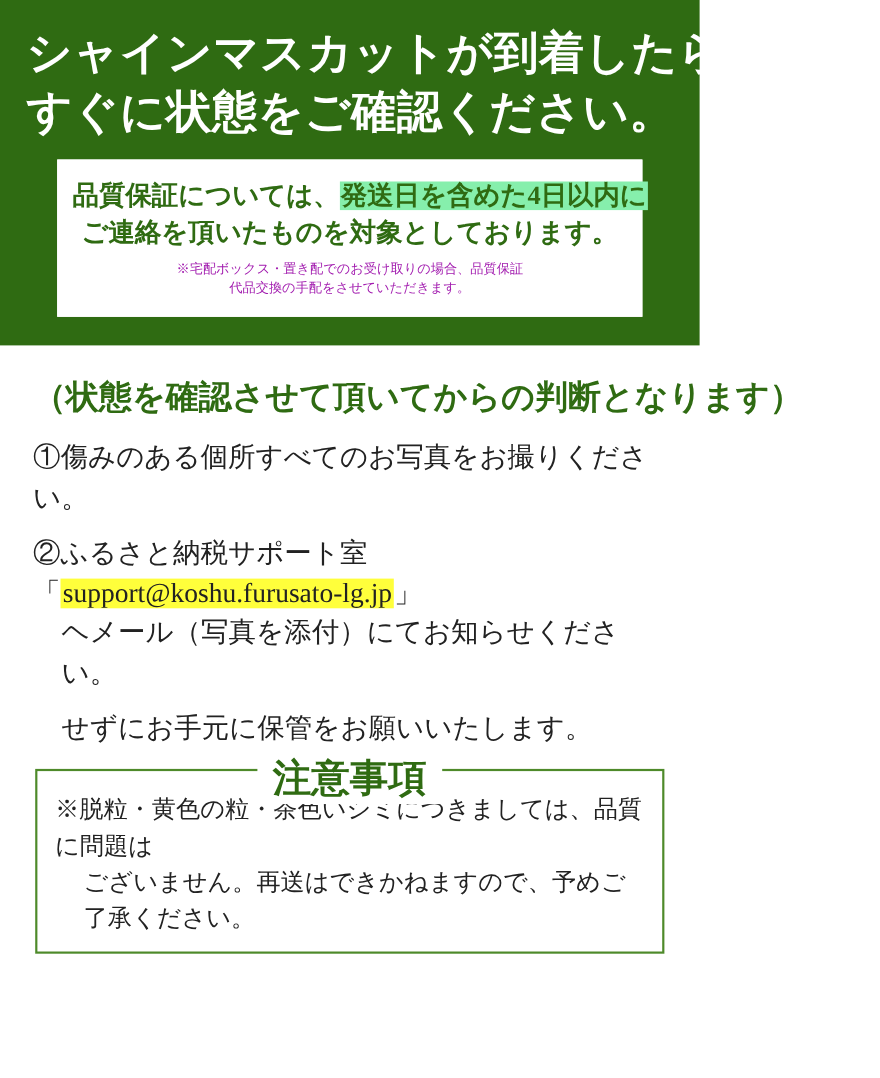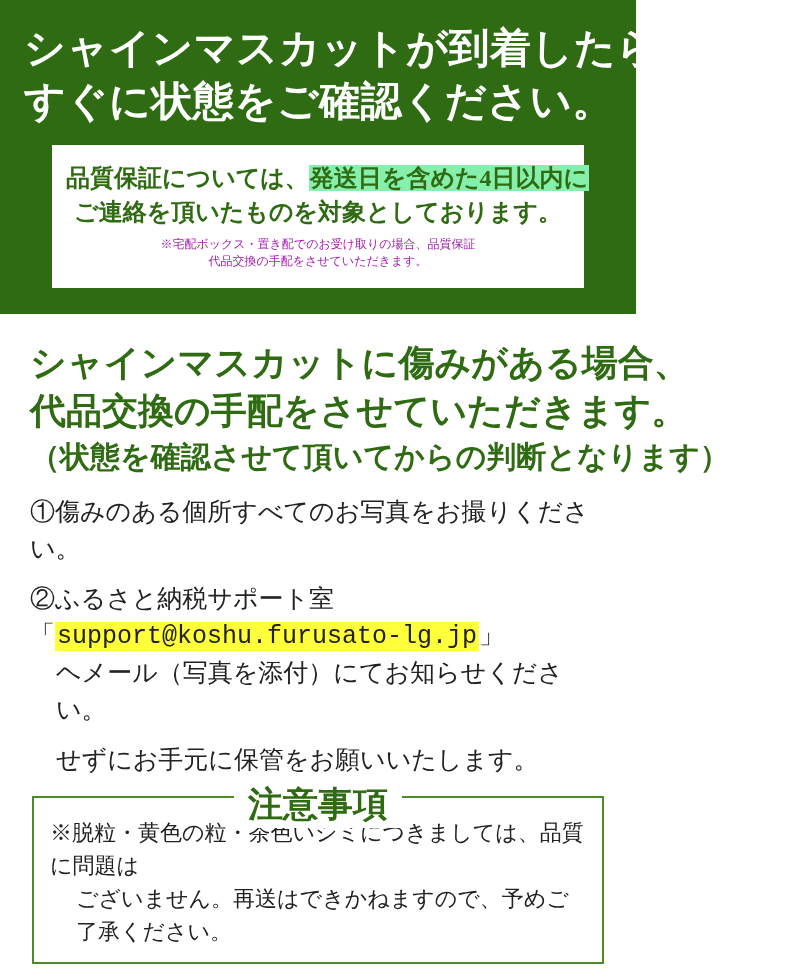--- a/index.html
+++ b/index.html
@@ -101,21 +101,21 @@
     font-size: 25px;
     line-height: 1.45;
     margin-bottom: 14px;
   }
   .step .indent {
     display: block;
     padding-left: 26px;
   }
   .mail-hl {
     background: #ffff3b;
-    font-family: Liberation Mono, monospace;
+    font-family: Liberation Serif, serif;
     padding: 0 2px;
   }
 
   
   .caution-wrap {
     position: relative;
     margin: 18px 2px 0 2px;
     border: 2px solid #4e8a2a;
     padding: 18px 16px 14px 16px;
     box-sizing: border-box;
@@ -158,24 +158,20 @@
       <div class="notice-line1">
         <span>品質保証については、</span><span class="hl">発送日を含めた4日以内に</span>
       </div>
       <div class="notice-line2">ご連絡を頂いたものを対象としております。</div>
       <div class="notice-sub">※宅配ボックス・置き配でのお受け取りの場合、品質保証</div>
       <div class="notice-sub" style="margin-top:0">代品交換の手配をさせていただきます。</div>
     </div>
   </div>
 
   <div class="lower">
-    <h2 class="sub-heading">
-      <span class="line">シャインマスカットに傷みがある場合、</span>
-      <span class="line">代品交換の手配をさせていただきます。</span>
-    </h2>
     <div class="sub-heading-note">（状態を確認させて頂いてからの判断となります）</div>
 
     <ul class="steps">
       <li class="step">
         <span>①傷みのある個所すべてのお写真をお撮りください。</span>
       </li>
       <li class="step">
         <span>②ふるさと納税サポート室「</span><span class="mail-hl">support@koshu.furusato-lg.jp</span><span>」</span>
         <span class="indent">ヘメール（写真を添付）にてお知らせください。</span>
       </li>

